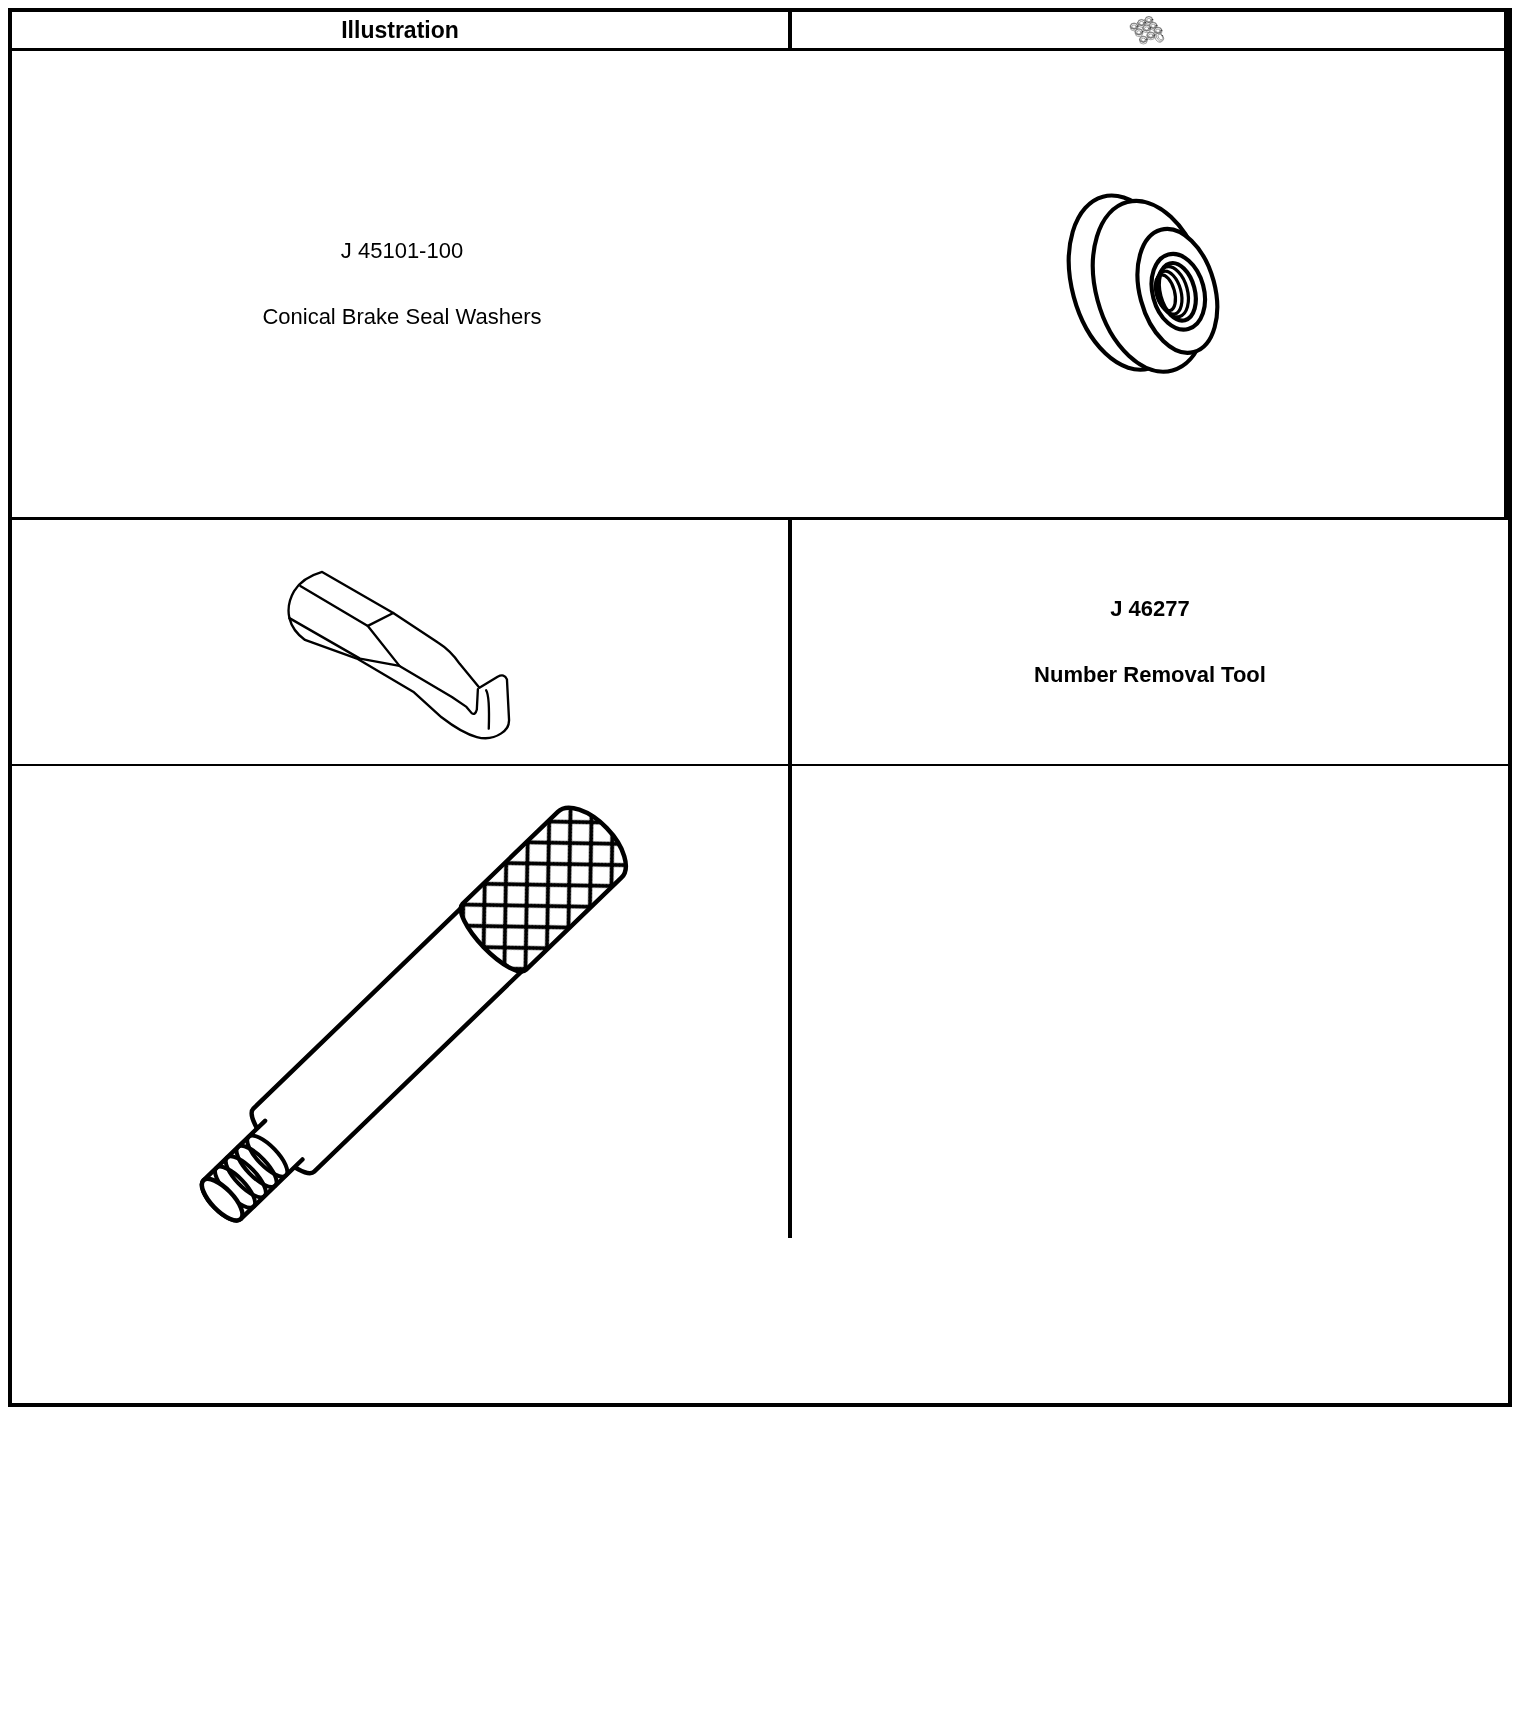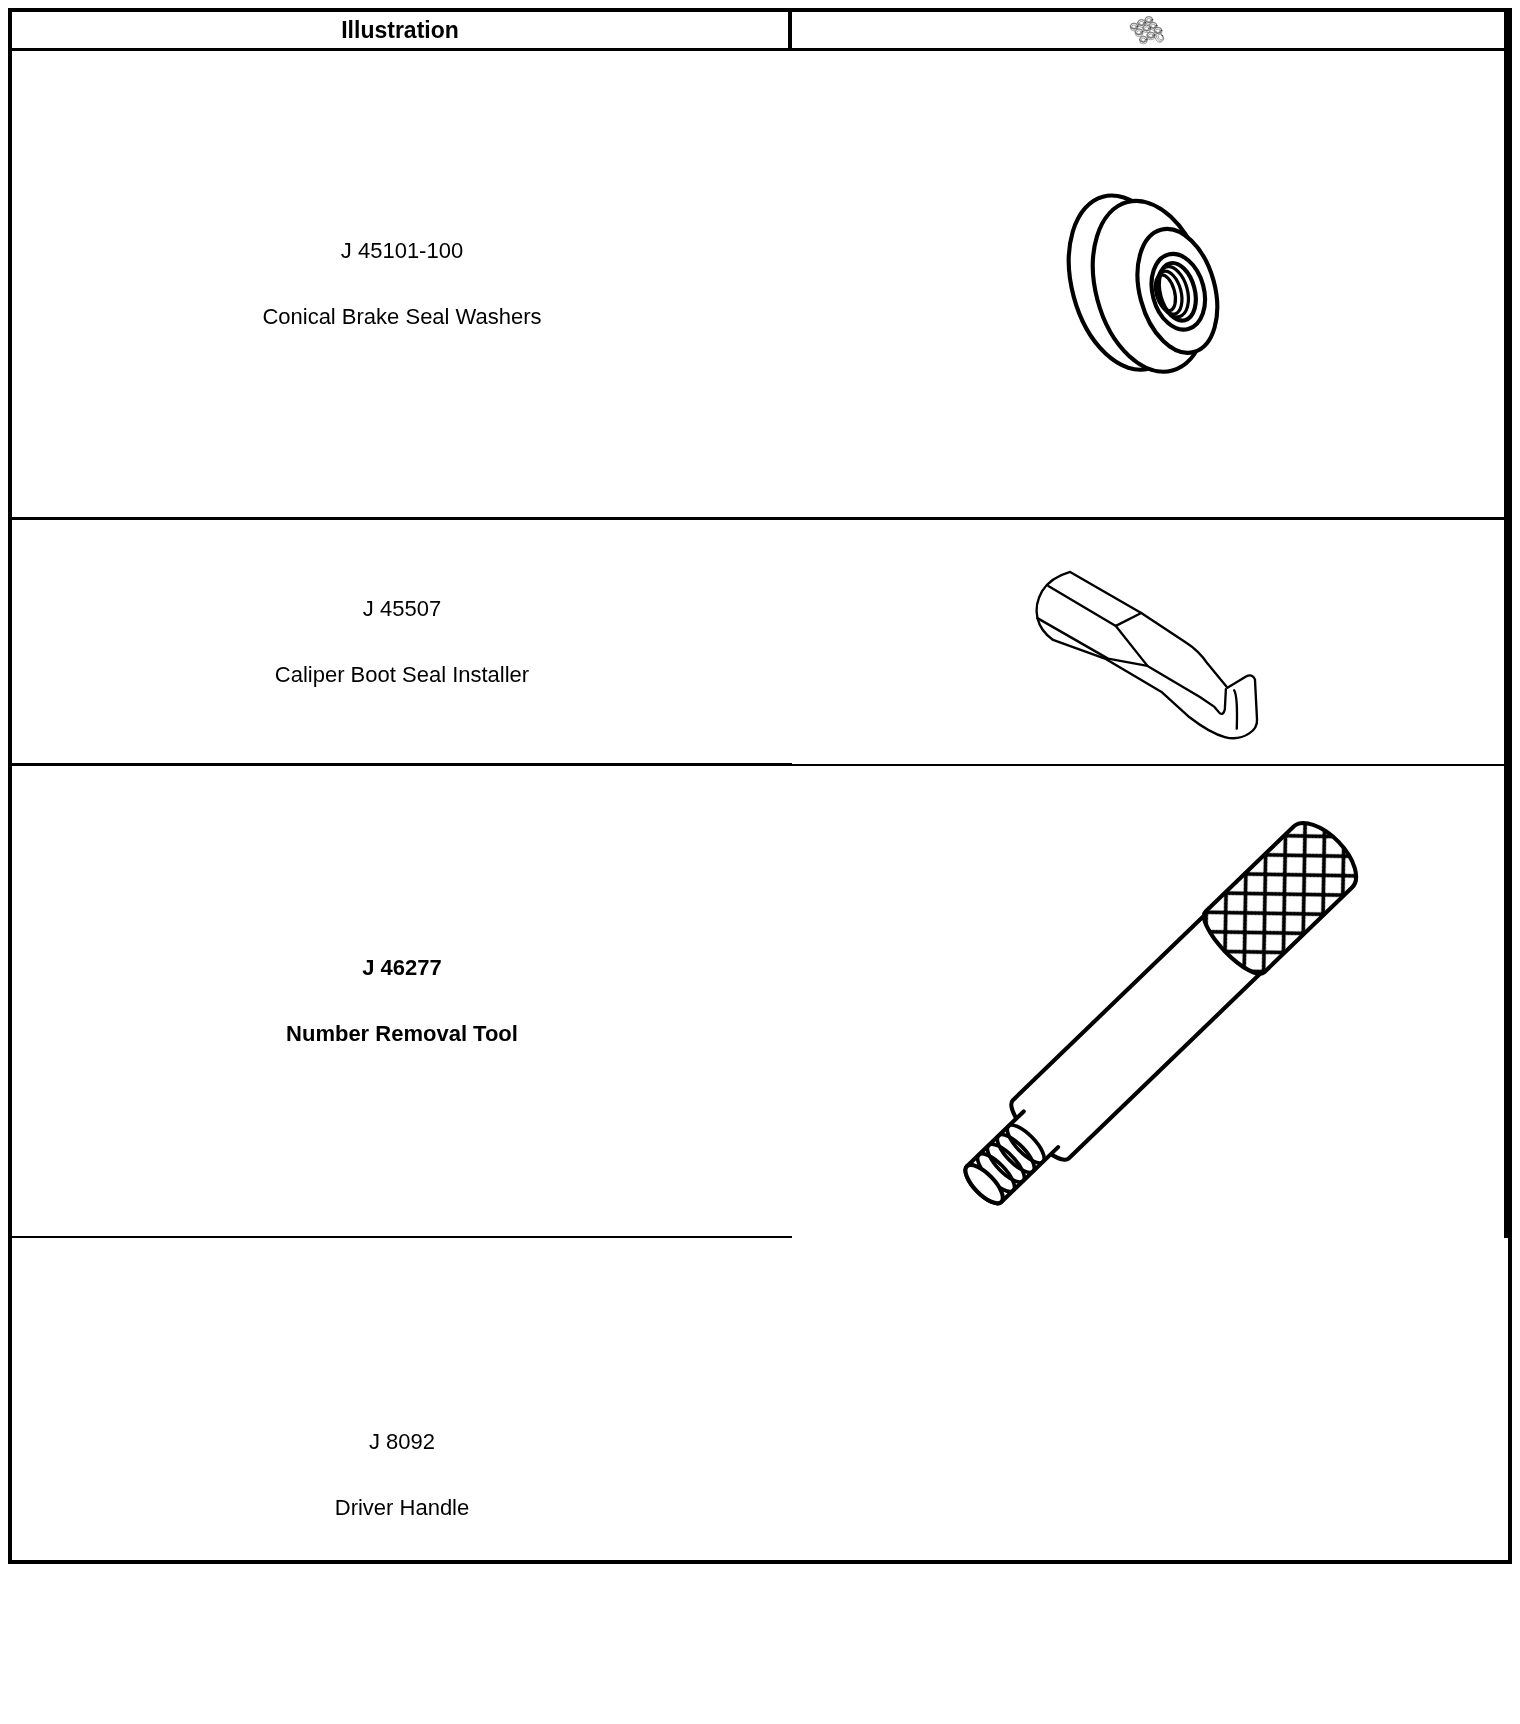--- a/index.html
+++ b/index.html
@@ -1,18 +1,18 @@
 <!DOCTYPE html>
 <html><head>
 <meta charset="utf-8">
 <style>
   html,body{margin:0;padding:0;background:#ffffff;}
   body{width:1520px;height:1724px;font-family:"Liberation Sans",sans-serif;color:#000;}
   .tools-table{
-    position:absolute;left:8px;top:8px;width:1504px;height:1556px;
+    position:absolute;left:8px;top:8px;width:1504px;height:1399px;
     border:4px solid #000;box-sizing:border-box;background:#fff;
     display:grid;
     grid-template-columns:780px 716px;
     grid-template-rows:39px 469px 246px 472px 474px;
   }
   .cell{box-sizing:border-box;border-right:4px solid #000;border-bottom:3px solid #000;
         display:flex;align-items:center;justify-content:center;overflow:hidden;}
   .cell.last-col{border-right:none;}
   .cell.r3{border-bottom-width:2px;font-weight:bold;}
   .cell.r4{border-bottom:none;}
@@ -72,24 +72,20 @@
         <ellipse cx="433" cy="650" rx="28" ry="42" fill="none" transform="rotate(-15 433 650)"></ellipse>
         <ellipse cx="432" cy="650" rx="19" ry="32" fill="#fff" transform="rotate(-15 432 650)"></ellipse>
         <g stroke-width="3.5" fill="none">
           <ellipse cx="427" cy="650" rx="16" ry="28" transform="rotate(-15 427 650)"></ellipse>
           <ellipse cx="423" cy="651" rx="13" ry="24" transform="rotate(-15 423 651)"></ellipse>
           <ellipse cx="419" cy="651" rx="10" ry="20" transform="rotate(-15 419 651)"></ellipse>
         </g>
       </g>
     </svg>
   </div>
-  <div class="cell desc-cell last-col">
-    <span>J 45507</span>
-    <span>Caliper Boot Seal Installer</span>
-  </div>
 
   <div class="cell r3">
     <svg class="illu" viewBox="12 766 776 470" preserveAspectRatio="xMidYMid meet">
       <g stroke="#000" stroke-width="4.5" fill="none">
         <path fill="#fff" d="M 250 866
           L 387 945 L 473 1002
           Q 497 1017 515 1043 L 553 1089
           L 588 1068 Q 601 1061 606 1073
           L 610 1150 Q 611 1167 595 1177
           Q 574 1191 548 1184
@@ -128,18 +124,14 @@
             <ellipse cx="13" cy="0" rx="10" ry="27"></ellipse>
             <ellipse cx="28" cy="0" rx="10" ry="27"></ellipse>
             <ellipse cx="43" cy="0" rx="10" ry="27"></ellipse>
             <ellipse cx="58" cy="0" rx="10" ry="27"></ellipse>
           </g>
           <ellipse cx="-5" cy="0" rx="11" ry="27" fill="#fff"></ellipse>
         </g>
       </g>
     </svg>
   </div>
-  <div class="cell desc-cell last-col r4">
-    <span>J 8092</span>
-    <span>Driver Handle</span>
-  </div>
 
 </div>
 
 </body></html>

